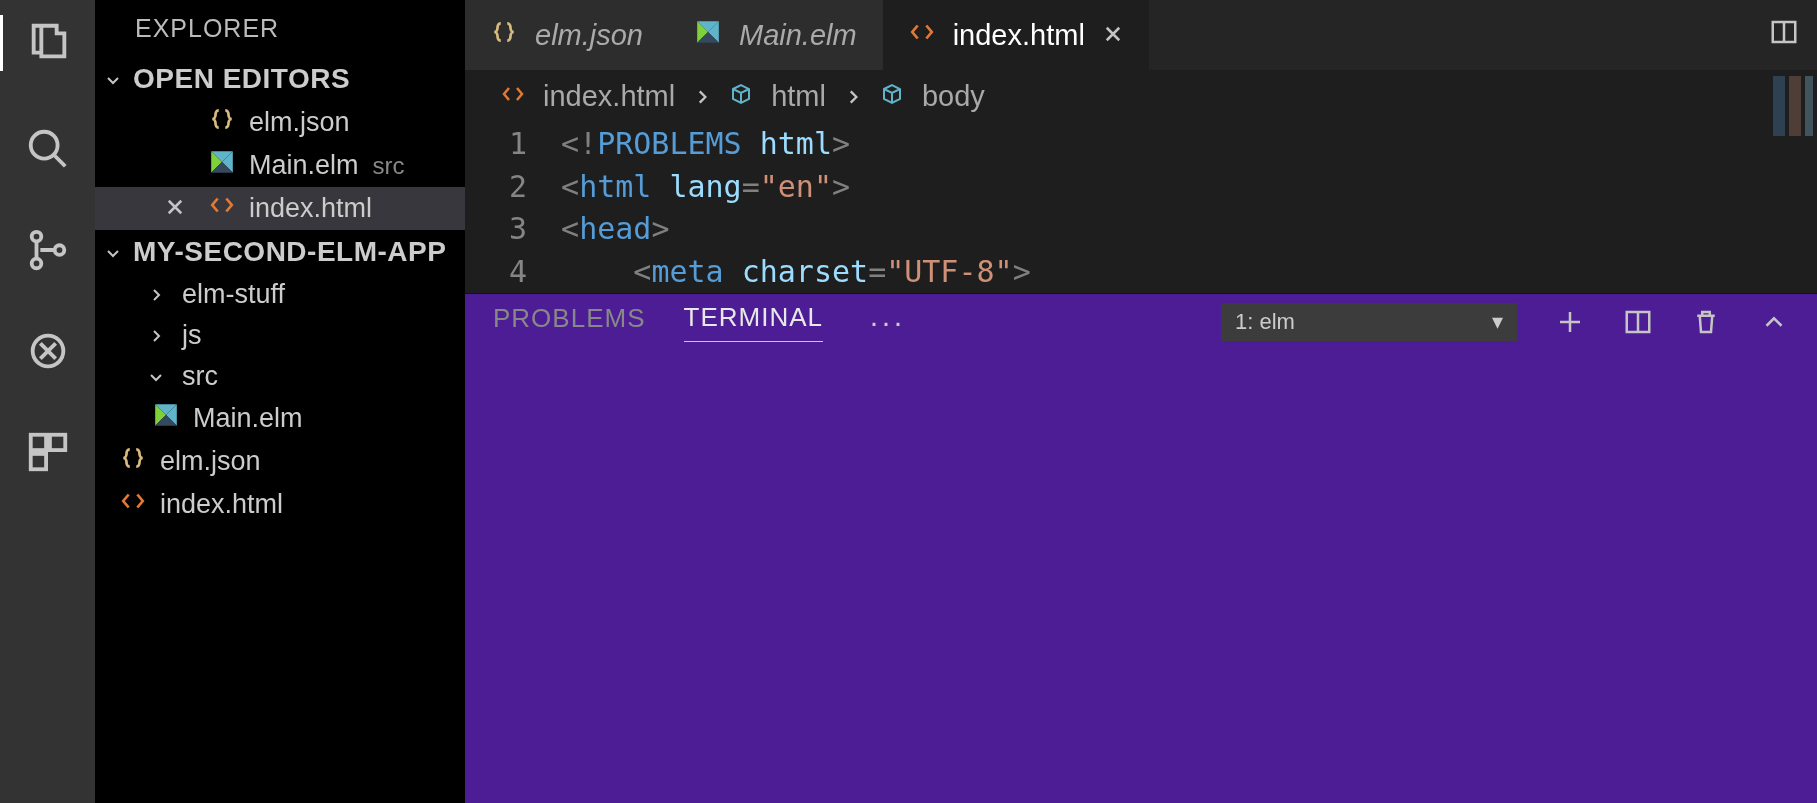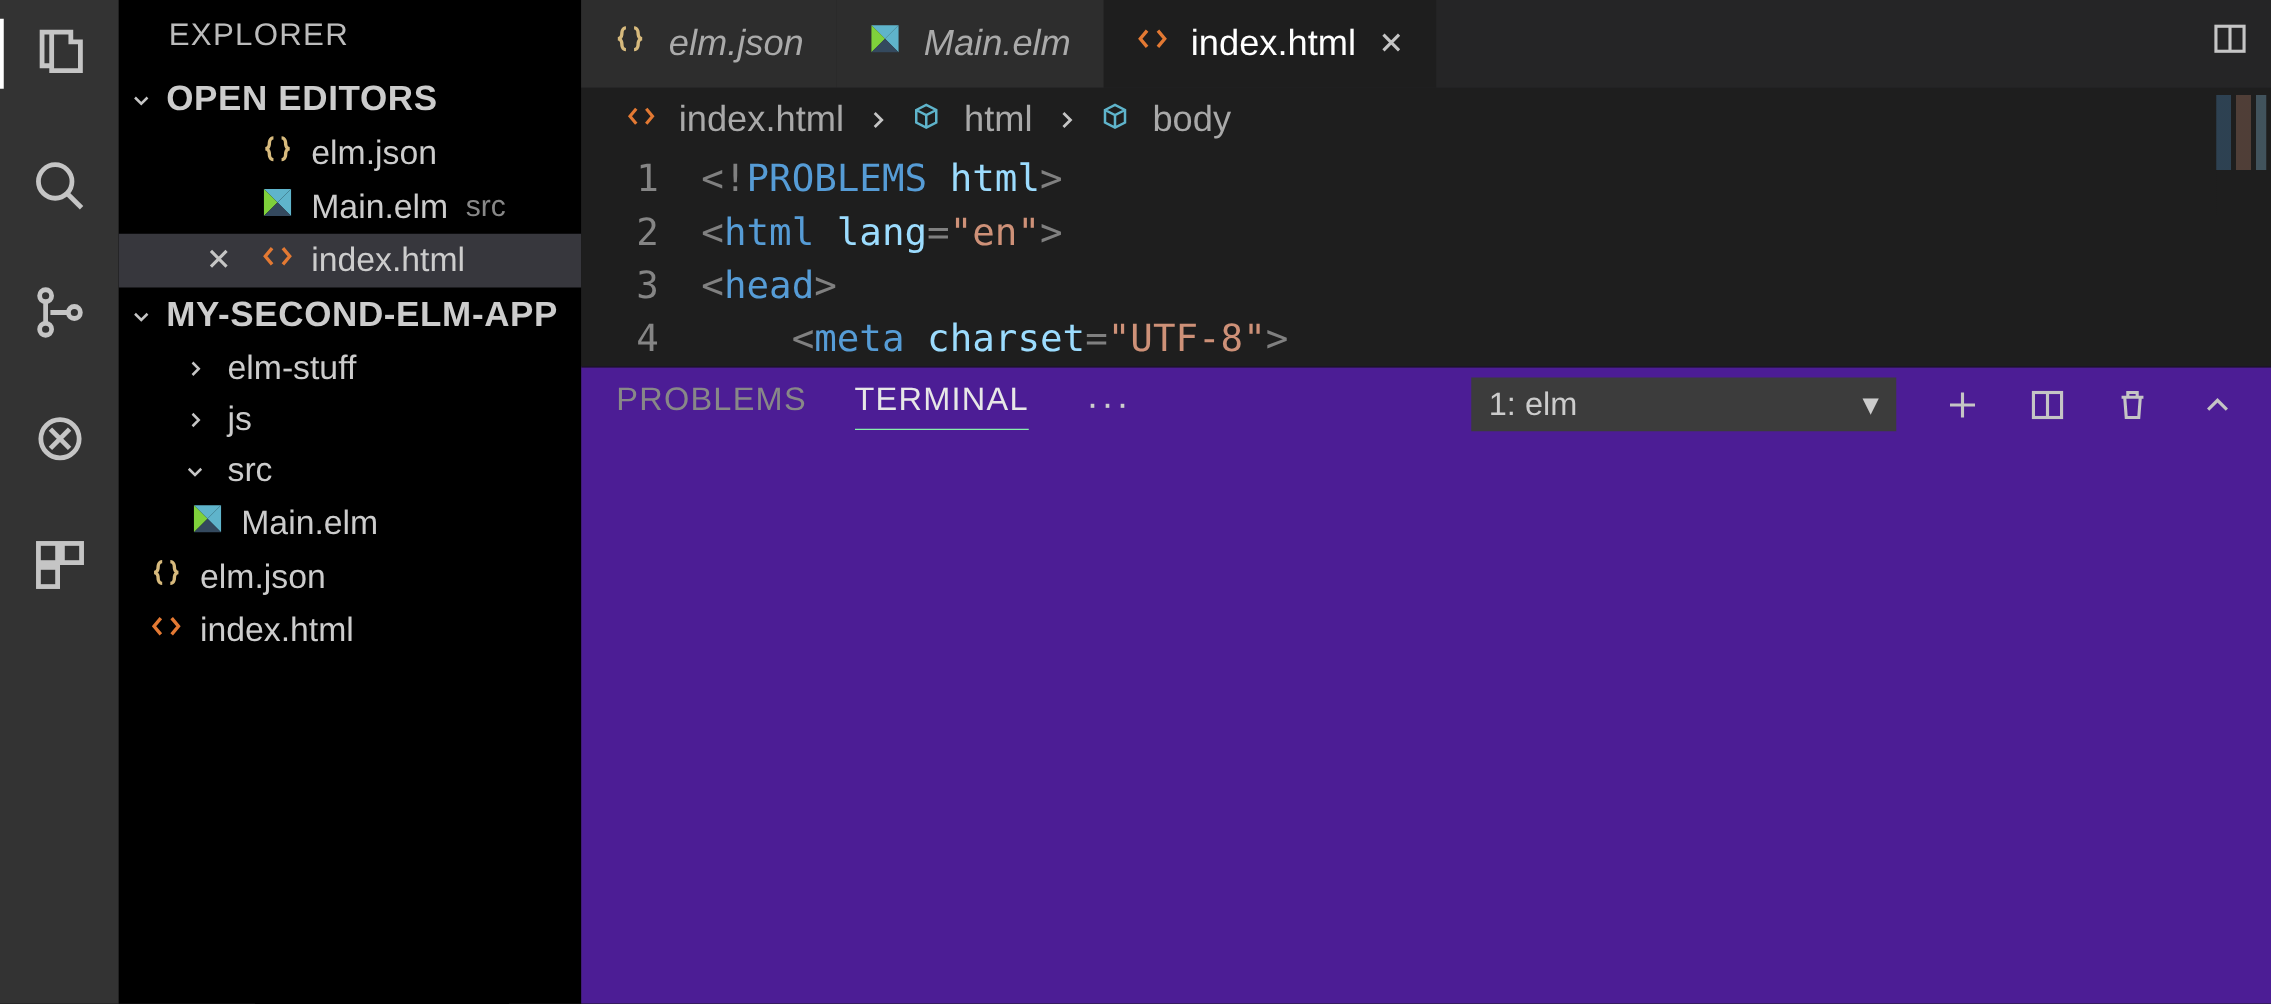--- a/index.html
+++ b/index.html
@@ -52,21 +52,21 @@
   .str  { color:#ce9178; }
   .doct { color:#569cd6; }
 
   
   .panel { border-top:1px solid #111; background:#4c1d95; flex:1; display:flex; flex-direction:column; }
   .panel-bar { display:flex; align-items:center; padding: 8px 28px; gap:38px; }
   .ptab { font-size:26px; color:#888; letter-spacing:1px; cursor:pointer; padding-bottom:8px; }
   .ptab.active { color:#e7e7e7; border-bottom:1px solid #86efac; }
   .dots { color:#ccc; font-size:30px; cursor:pointer; padding: 0 8px; letter-spacing:2px; }
   .panel-bar .spacer { flex:1; }
-  .term-select { background:#3c3c3c; color:#ccc; border:none; font-size:26px; padding:6px 14px; width:340px; cursor:pointer; font-family:inherit; display:flex; justify-content:space-between; align-items:center;margin-left:28px; }
+  .term-select { background:#3c3c3c; color:#ccc; border:none; font-size:22px; padding:6px 14px; width:296px; cursor:pointer; font-family:inherit; display:flex; justify-content:space-between; align-items:center;margin-left:28px; }
   .pico { width:30px; height:30px; cursor:pointer; display:flex; align-items:center; justify-content:center; }
   .term-body { font-family: Consolas, monospace; font-size:29px; color:#ccc; padding: 12px 34px; line-height:1.35; }
   .term-body .cmd { color:#dcdcaa; }
   .term-body .prompt { color:#ccc; }
   .cursor { display:inline-block; width:13px; height:34px; border:1px solid #ccc; vertical-align:text-bottom; }
 
   
   .minimap { position:absolute; top:72px; right:0; width:44px; height:100px; background: linear-gradient(#1e1e1e,#1e1e1e); opacity:.7; }
   .minimap .blob { width:40px; height:60px; margin-top:4px; background:
     linear-gradient(90deg,#569cd6 0 30%,transparent 30% 40%,#ce9178 40% 70%,transparent 70% 80%,#9cdcfe 80% 100%);

